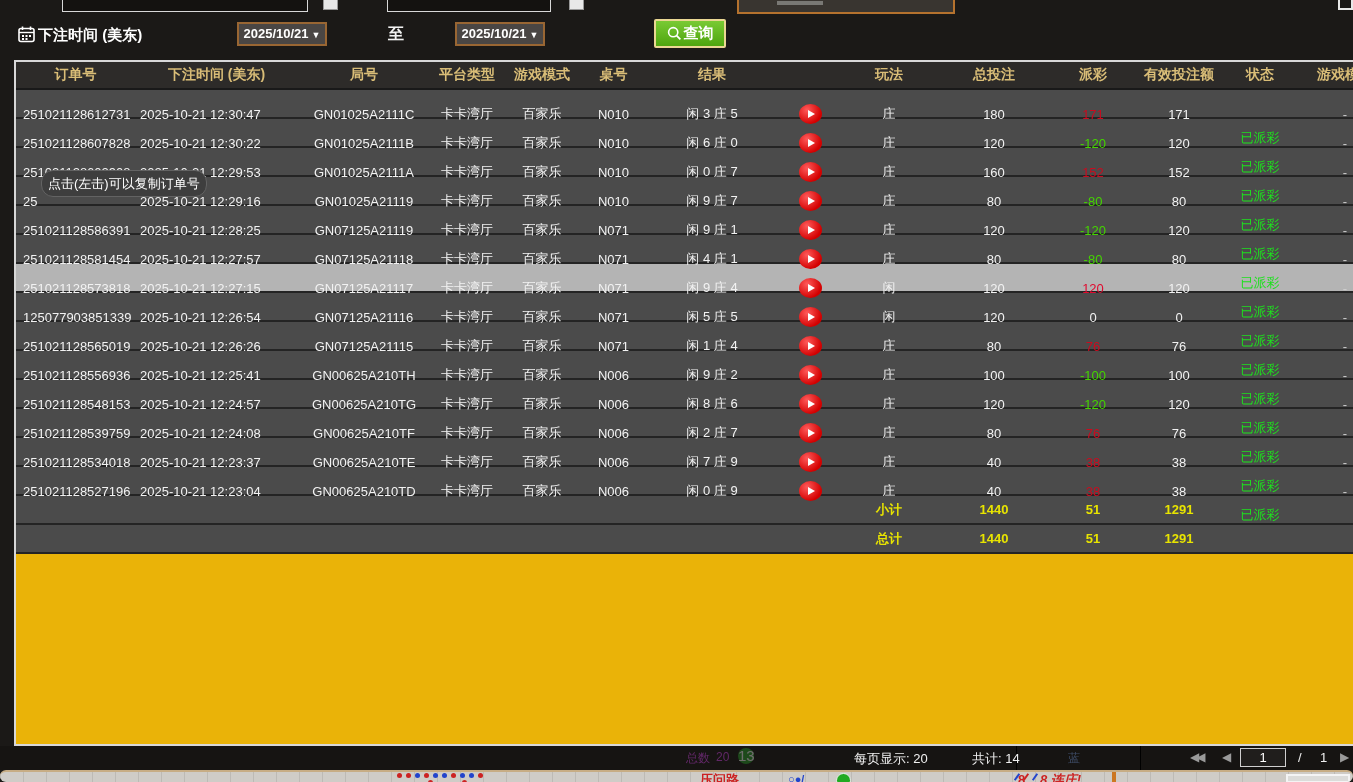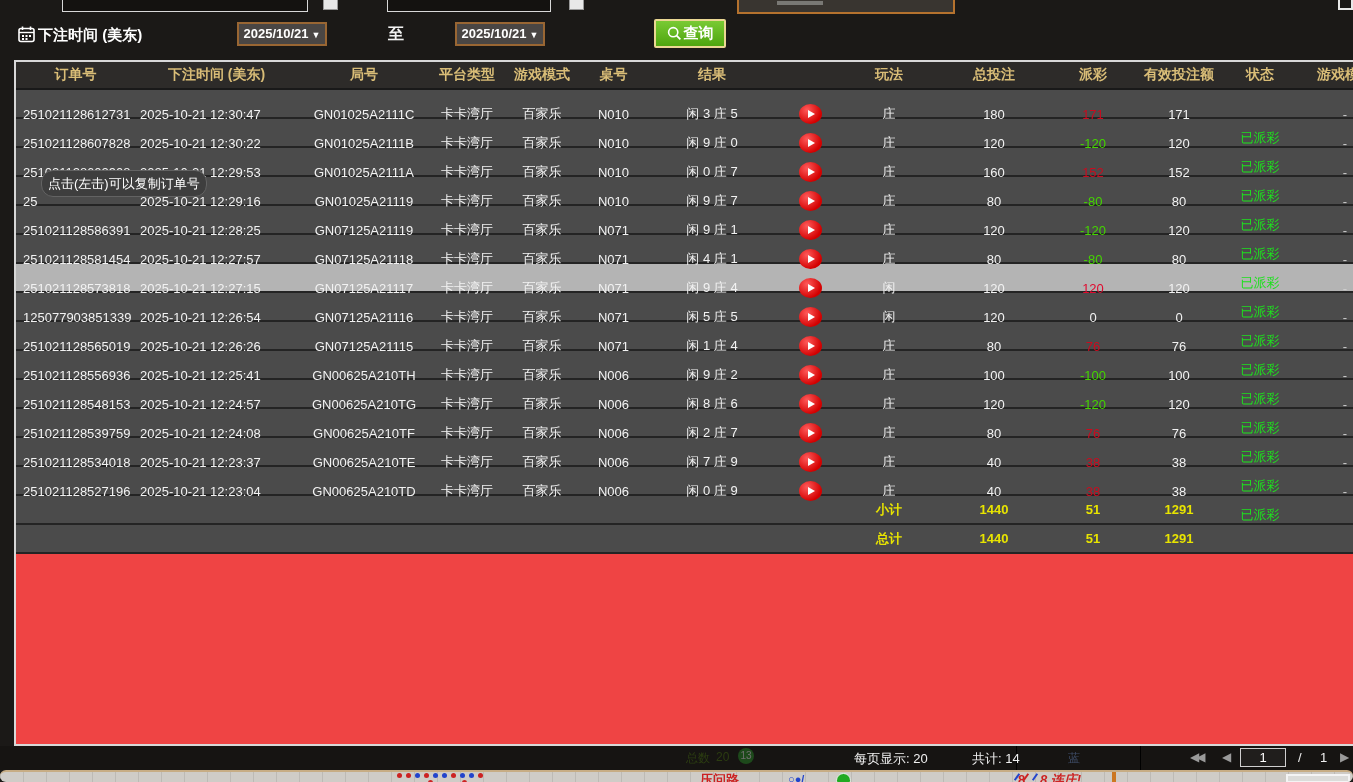--- a/index.html
+++ b/index.html
@@ -29,21 +29,21 @@
     position:absolute; left:654px; top:1px; width:72px; height:29px;
     background:linear-gradient(#79ca34,#4ea50e);
     border:2px solid #ead793; border-radius:2px;
     color:#fff; font-size:15px; font-weight:bold;
     display:flex; align-items:center; justify-content:center; gap:2px; cursor:pointer;
   }
   
   .table-wrap {
     position:absolute; left:14px; top:60px; width:1339px; height:686px;
     border-left:2px solid #d8d8d8; border-top:2px solid #d8d8d8; border-bottom:2px solid #d8d8d8;
-    background:#ef4444; overflow:hidden;
+    background:#eab308; overflow:hidden;
   }
   .grid-row {
     display:grid;
     grid-template-columns:119px 163px 132px 74px 76px 67px 130px 66px 92px 118px 80px 92px 70px 100px;
     width:1379px; height:29px; align-items:center;
     background:#4b4b4b; border-bottom:2px solid #242424;
     font-size:13px;
   }
   .grid-row.hdr {
     height:28px; background:#2d2b29; border-bottom:2px solid #191919;
@@ -70,23 +70,23 @@
   
   .tooltip {
     position:absolute; left:41px; top:170px; height:27px; padding:4px 6px;
     background:#3e3e3e; border:1px solid #636363; border-radius:12px;
     font-size:13px; color:#fff; z-index:30; white-space:nowrap;
   }
   
   .footer { position:absolute; left:0; top:746px; width:1353px; height:24px; background:#161412; font-size:13px; }
   .footer .vline { position:absolute; top:0; width:1px; height:24px; background:#000; }
   .f-item { position:absolute; top:4px; color:#f0f0f0; }
-  .ghost { position:absolute; top:4px; opacity:.38; font-size:12px; color:#4d7c0f; }
+  .ghost { position:absolute; top:4px; opacity:.38; font-size:12px; color:#d946ef; }
   .ghost-circle { position:absolute; top:2px; left:738px; width:16px; height:16px; border-radius:50%;
-    background:#2aa02a; color:#fff; font-size:10px; text-align:center; line-height:16px; opacity:.38; }
+    background:#2aa02a; color:#fff; font-size:15px; text-align:center; line-height:16px; opacity:.38; }
   .pg-arrow { position:absolute; top:4px; color:#9a9a9a; font-size:12px; cursor:pointer; letter-spacing:-3px;}
   .pg-box { position:absolute; left:1240px; top:2px; width:46px; height:19px; background:#201e1c;
     border:1px solid #cfcfcf; color:#fff; text-align:center; line-height:17px; font-size:13px; }
   
   .bottom-strip {
     position:absolute; left:0; top:770px; width:1353px; height:12px;
     border-top:2px solid #c7ad85; background:#cfccc7; overflow:hidden;
     background-image:repeating-linear-gradient(90deg,#bdbab5 0 1px,transparent 1px 23px);
     border-radius:6px;
   }
@@ -173,21 +173,21 @@
         <div class="status-ok">已派彩</div>
         <div class="mode">-</div>
       </div>
       <div class="grid-row">
         <div class="c-order">251021128607828</div>
         <div class="c-time">2025-10-21 12:30:22</div>
         <div>GN01025A2111B</div>
         <div>卡卡湾厅</div>
         <div>百家乐</div>
         <div>N010</div>
-        <div>闲 9 庄 0</div>
+        <div>闲 6 庄 0</div>
         <div>
           <span class="play-btn"></span>
         </div>
         <div>庄</div>
         <div>120</div>
         <div class="pay-neg">-120</div>
         <div>120</div>
         <div class="status-ok">已派彩</div>
         <div class="mode">-</div>
       </div>

